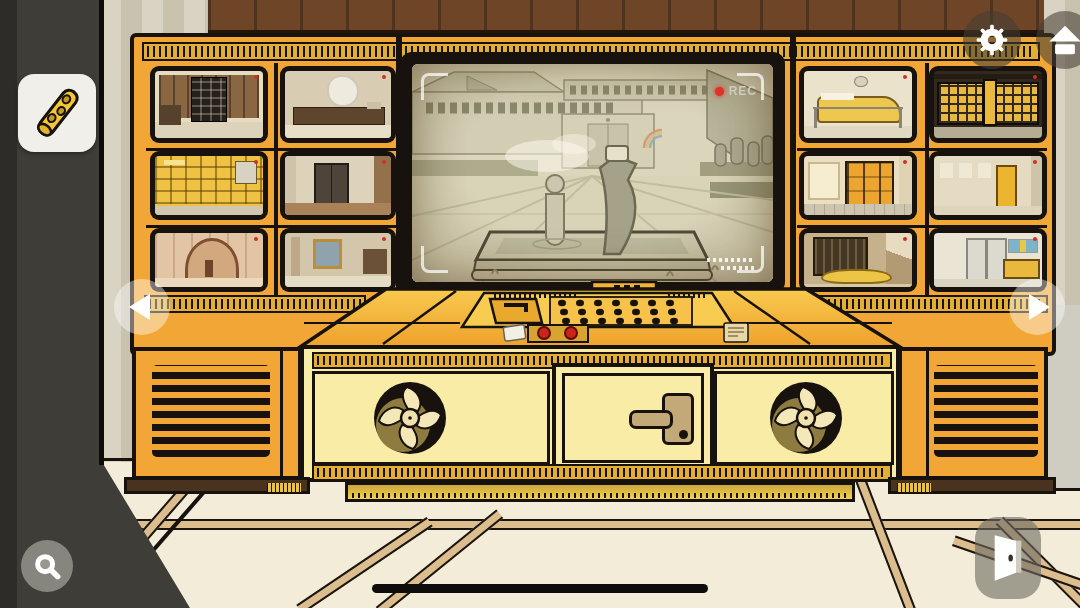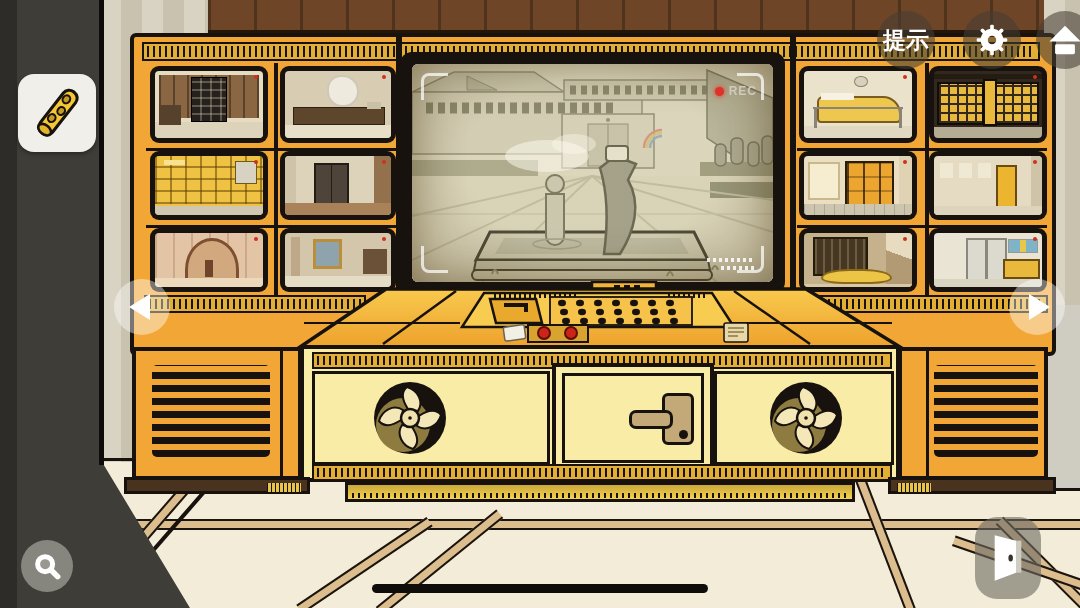--- a/index.html
+++ b/index.html
@@ -474,23 +474,20 @@
     <div class="vdiv" style="left:24px;top:0;width:3px;height:125px;"></div>
     <div class="slats" style="left:32px;top:14px;width:104px;height:92px;"></div>
   </div>
   <div class="abs base" style="left:124px;top:477px;width:186px;height:17px;">
     <div class="chip" style="right:6px;"></div>
   </div>
   <div class="abs base" style="left:888px;top:477px;width:168px;height:17px;">
     <div class="chip" style="left:6px;"></div>
   </div>
 
-  <div class="circle-btn" style="left:877px;top:11px;">
-    <span class="hint-label">提示</span>
-  </div>
   <div class="circle-btn" style="left:963px;top:11px;">
     <svg width="34" height="34" viewBox="0 0 24 24">
       <g fill="#fff">
         <rect x="10.7" y="1.2" width="2.6" height="4.6" rx="1"></rect>
         <rect x="10.7" y="1.2" width="2.6" height="4.6" rx="1" transform="rotate(45 12 12)"></rect>
         <rect x="10.7" y="1.2" width="2.6" height="4.6" rx="1" transform="rotate(90 12 12)"></rect>
         <rect x="10.7" y="1.2" width="2.6" height="4.6" rx="1" transform="rotate(135 12 12)"></rect>
         <rect x="10.7" y="1.2" width="2.6" height="4.6" rx="1" transform="rotate(180 12 12)"></rect>
         <rect x="10.7" y="1.2" width="2.6" height="4.6" rx="1" transform="rotate(225 12 12)"></rect>
         <rect x="10.7" y="1.2" width="2.6" height="4.6" rx="1" transform="rotate(270 12 12)"></rect>

